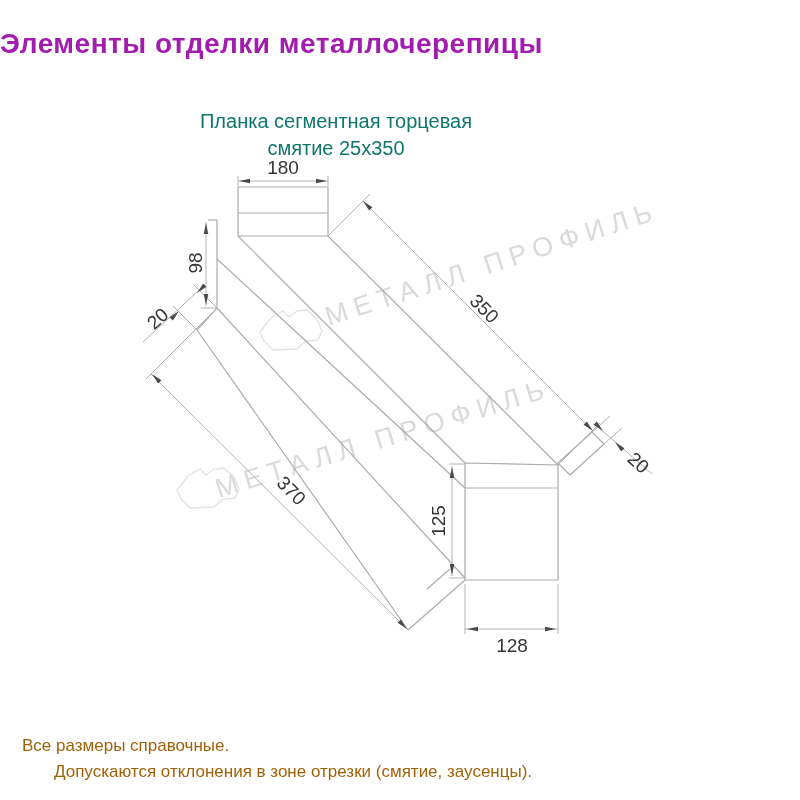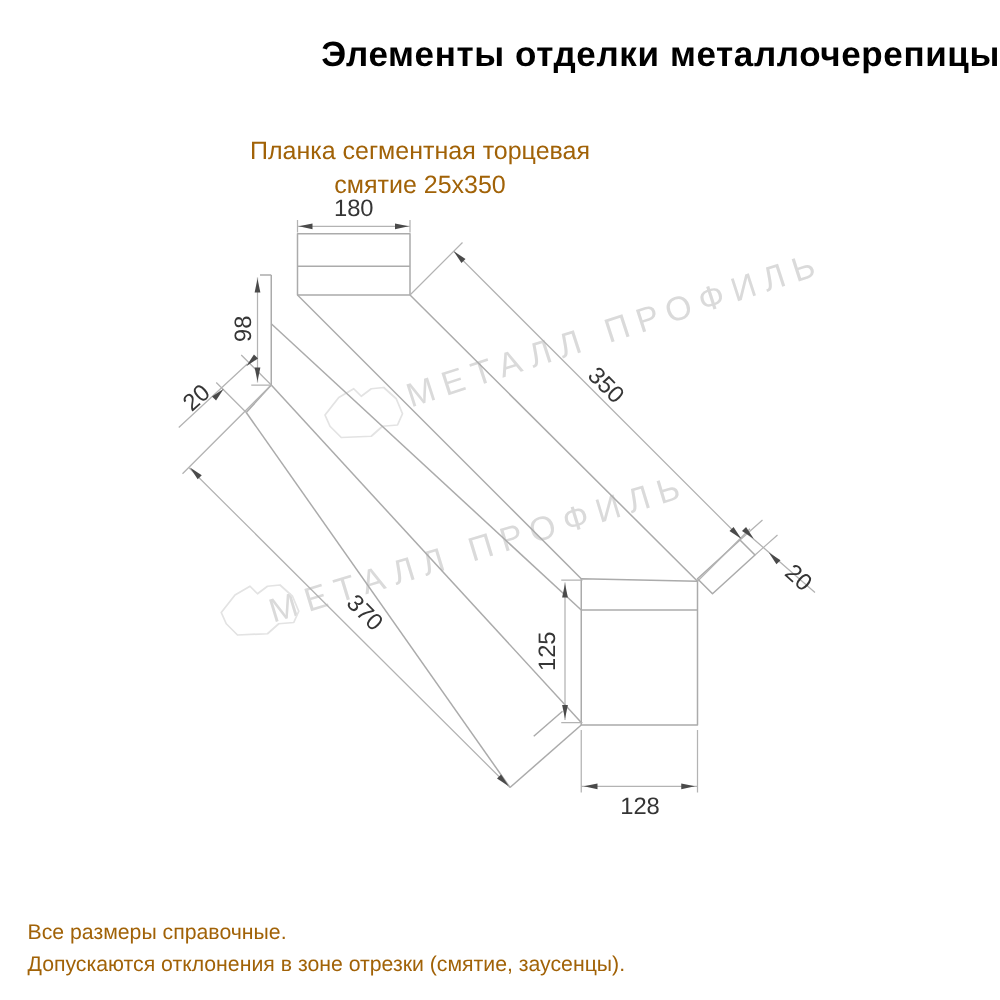--- a/index.html
+++ b/index.html
@@ -1,21 +1,21 @@
 <!DOCTYPE html>
 <html><head>
 <meta charset="utf-8">
 <style>
   html,body{margin:0;padding:0;background:#fff;}
   #canvas{position:relative;width:800px;height:800px;background:#ffffff;overflow:hidden;
           font-family:"Liberation Sans", sans-serif;}
-  .title{position:absolute;left:0;top:28px;width:800px;text-align:right;
-         font-size:28px;font-weight:bold;color:#000000;letter-spacing:.5px;}
+  .title{position:absolute;left:0;top:28px;width:800px;text-align:left;
+         font-size:28px;font-weight:bold;color:#a21caf;letter-spacing:.5px;}
   .subtitle{position:absolute;left:0;top:108px;width:672px;text-align:center;
-            font-size:20px;line-height:27px;color:#a16207;}
+            font-size:20px;line-height:27px;color:#0f766e;}
   svg{position:absolute;left:0;top:0;}
   .s{stroke:#ababab;stroke-width:1.2;fill:none;stroke-linejoin:round;}
   .d{stroke:#b3b3b3;stroke-width:1;fill:none;}
   .logo{stroke:#e3e3e3;stroke-width:1.4;fill:none;stroke-linejoin:round;}
   .wm{position:absolute;color:#dadada;font-size:27px;letter-spacing:7px;
       white-space:nowrap;transform:translate(-50%,-50%) rotate(-18deg);}
   .wm2{transform:translate(-50%,-50%) rotate(-17deg);}
   .dim{position:absolute;font-size:19px;color:#353535;white-space:nowrap;}
   .footer{position:absolute;left:22px;font-size:17px;color:#a16207;}
 </style>
@@ -108,14 +108,14 @@
   <div class="dim" style="left:283px;top:168px;transform:translate(-50%,-50%);">180</div>
   <div class="dim" style="left:196px;top:263px;transform:translate(-50%,-50%) rotate(-90deg);">98</div>
   <div class="dim" style="left:158px;top:319px;transform:translate(-50%,-50%) rotate(-42deg);">20</div>
   <div class="dim" style="left:484px;top:309px;transform:translate(-50%,-50%) rotate(45deg);">350</div>
   <div class="dim" style="left:291px;top:491px;transform:translate(-50%,-50%) rotate(45deg);">370</div>
   <div class="dim" style="left:439px;top:521px;transform:translate(-50%,-50%) rotate(-90deg);">125</div>
   <div class="dim" style="left:512px;top:646px;transform:translate(-50%,-50%);">128</div>
   <div class="dim" style="left:638px;top:463px;transform:translate(-50%,-50%) rotate(42deg);">20</div>
 
   <div class="footer" style="top:736px;">Все размеры справочные.</div>
-  <div class="footer" style="top:762px;">Допускаются отклонения в зоне отрезки (смятие, заусенцы).</div>
+  <div class="footer" style="top:762px;margin-left:32px;">Допускаются отклонения в зоне отрезки (смятие, заусенцы).</div>
 </div>
 
 </body></html>

